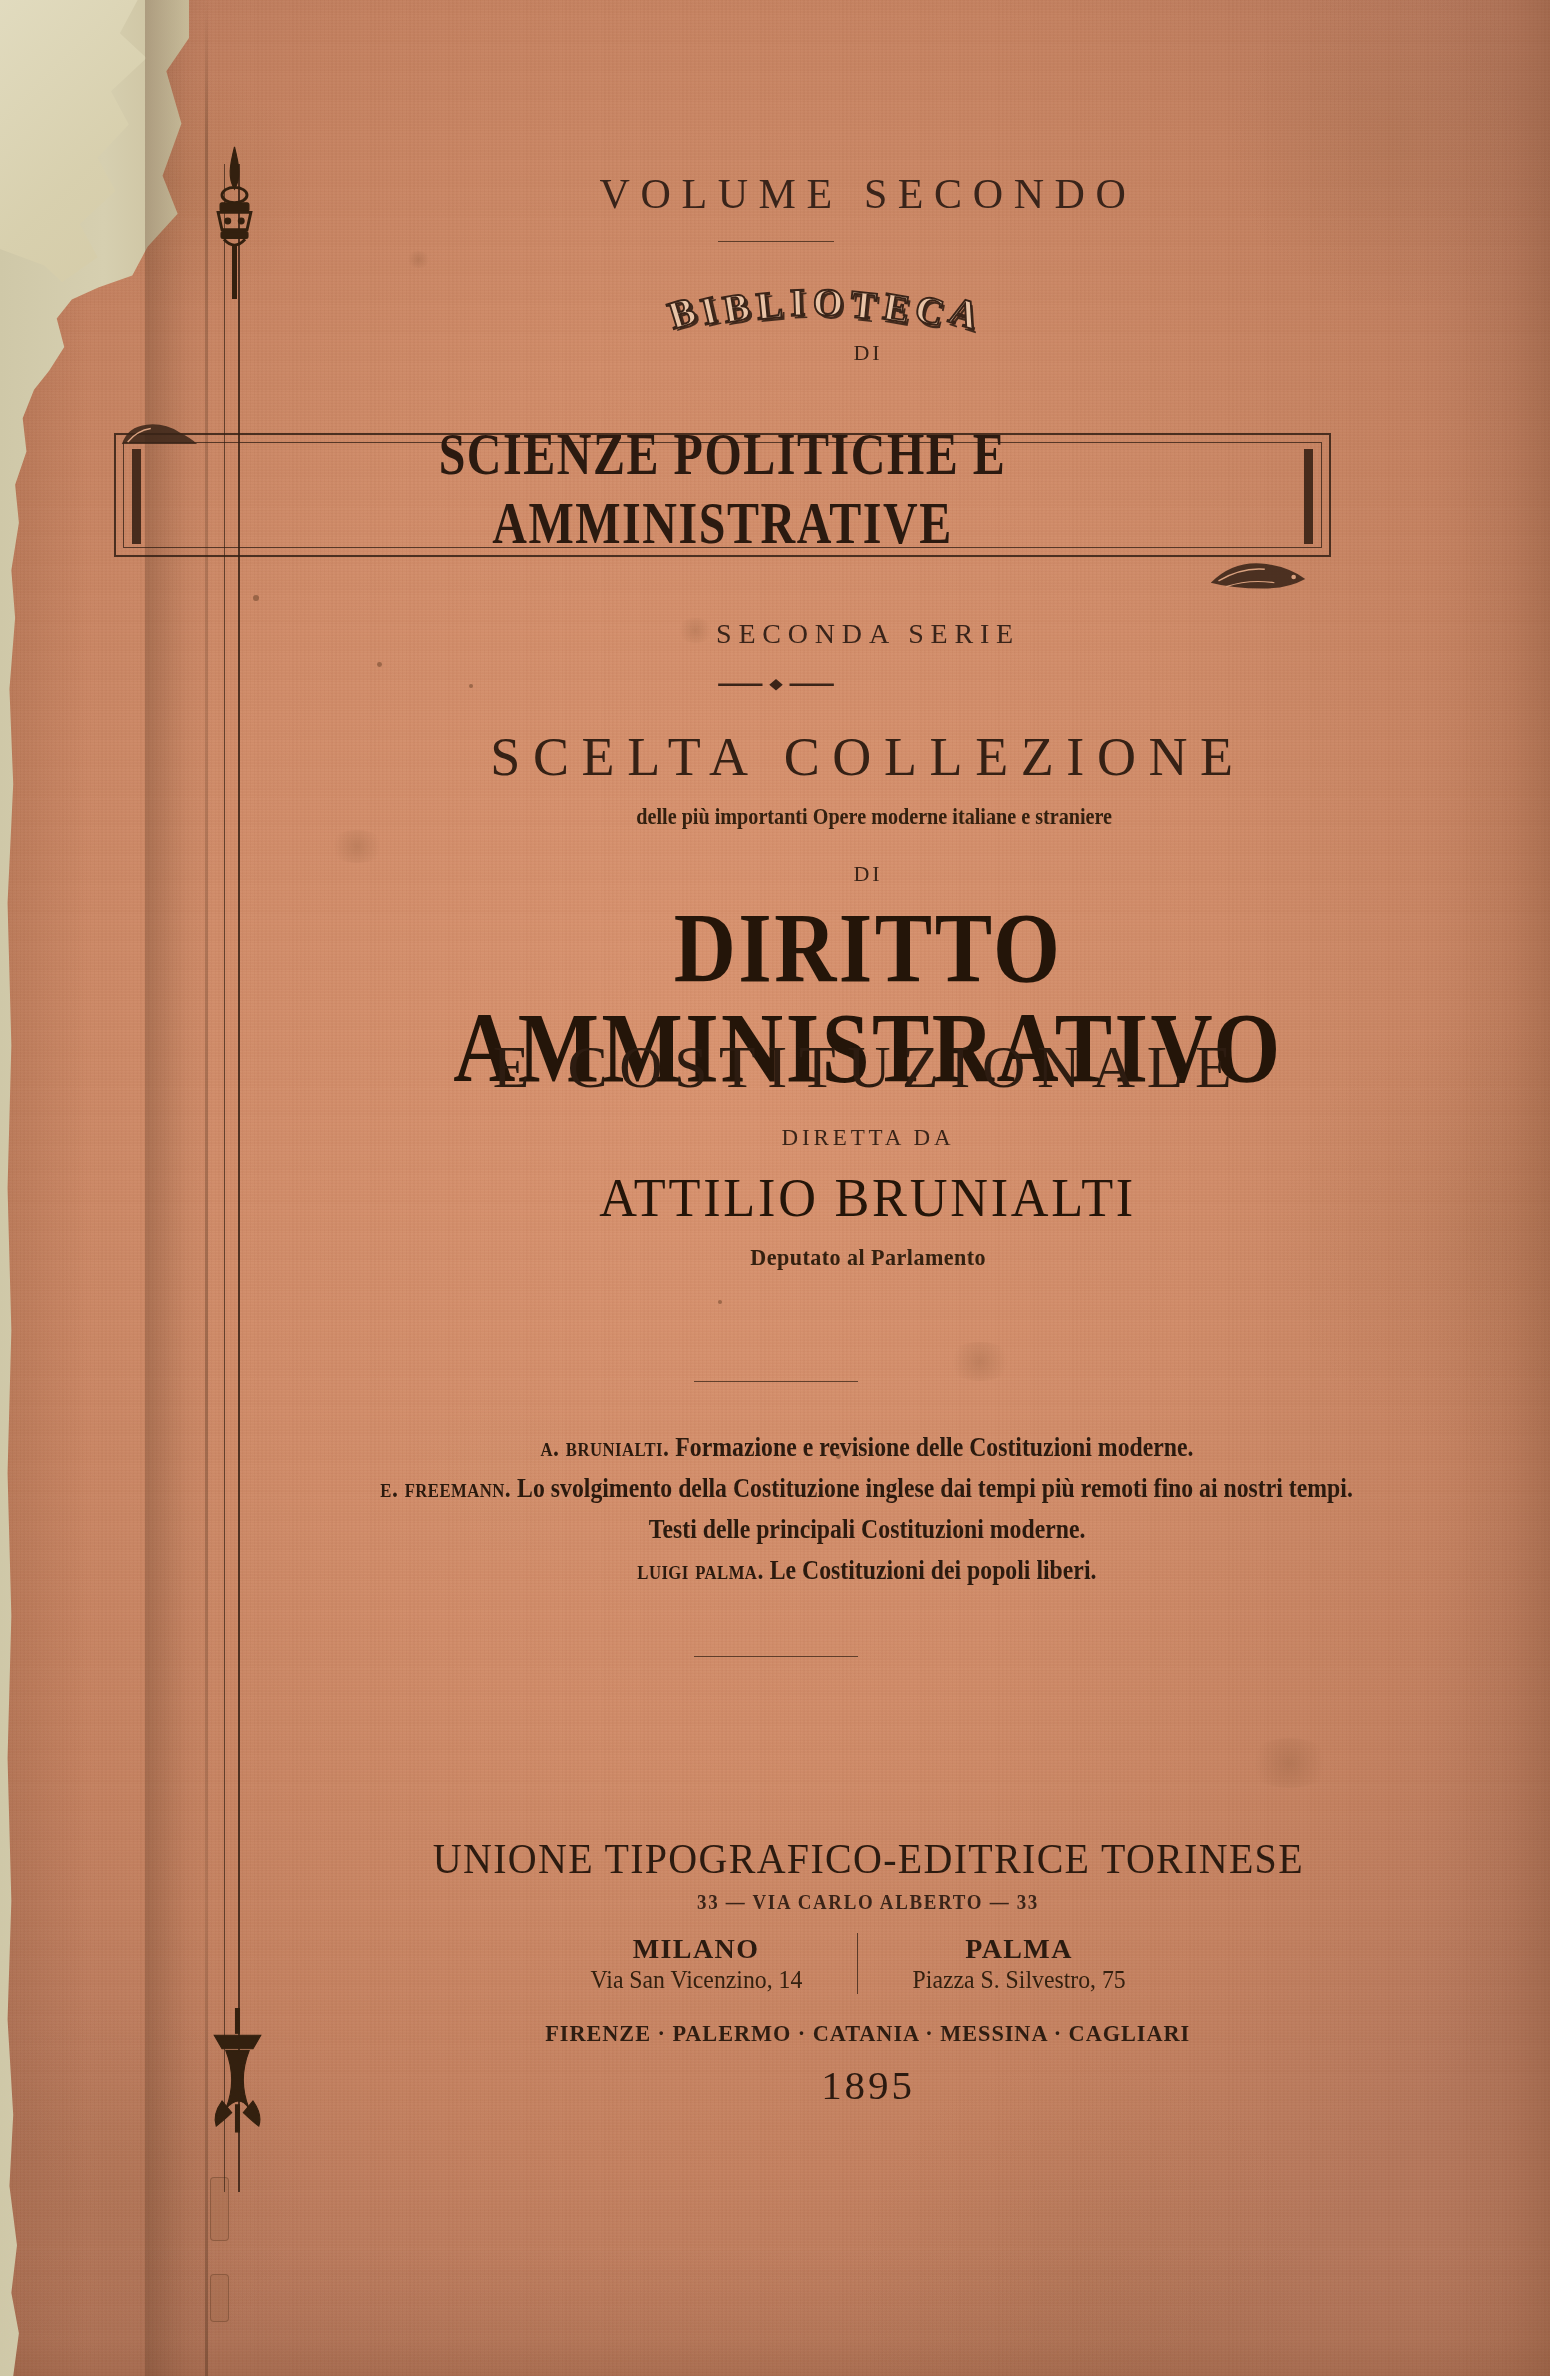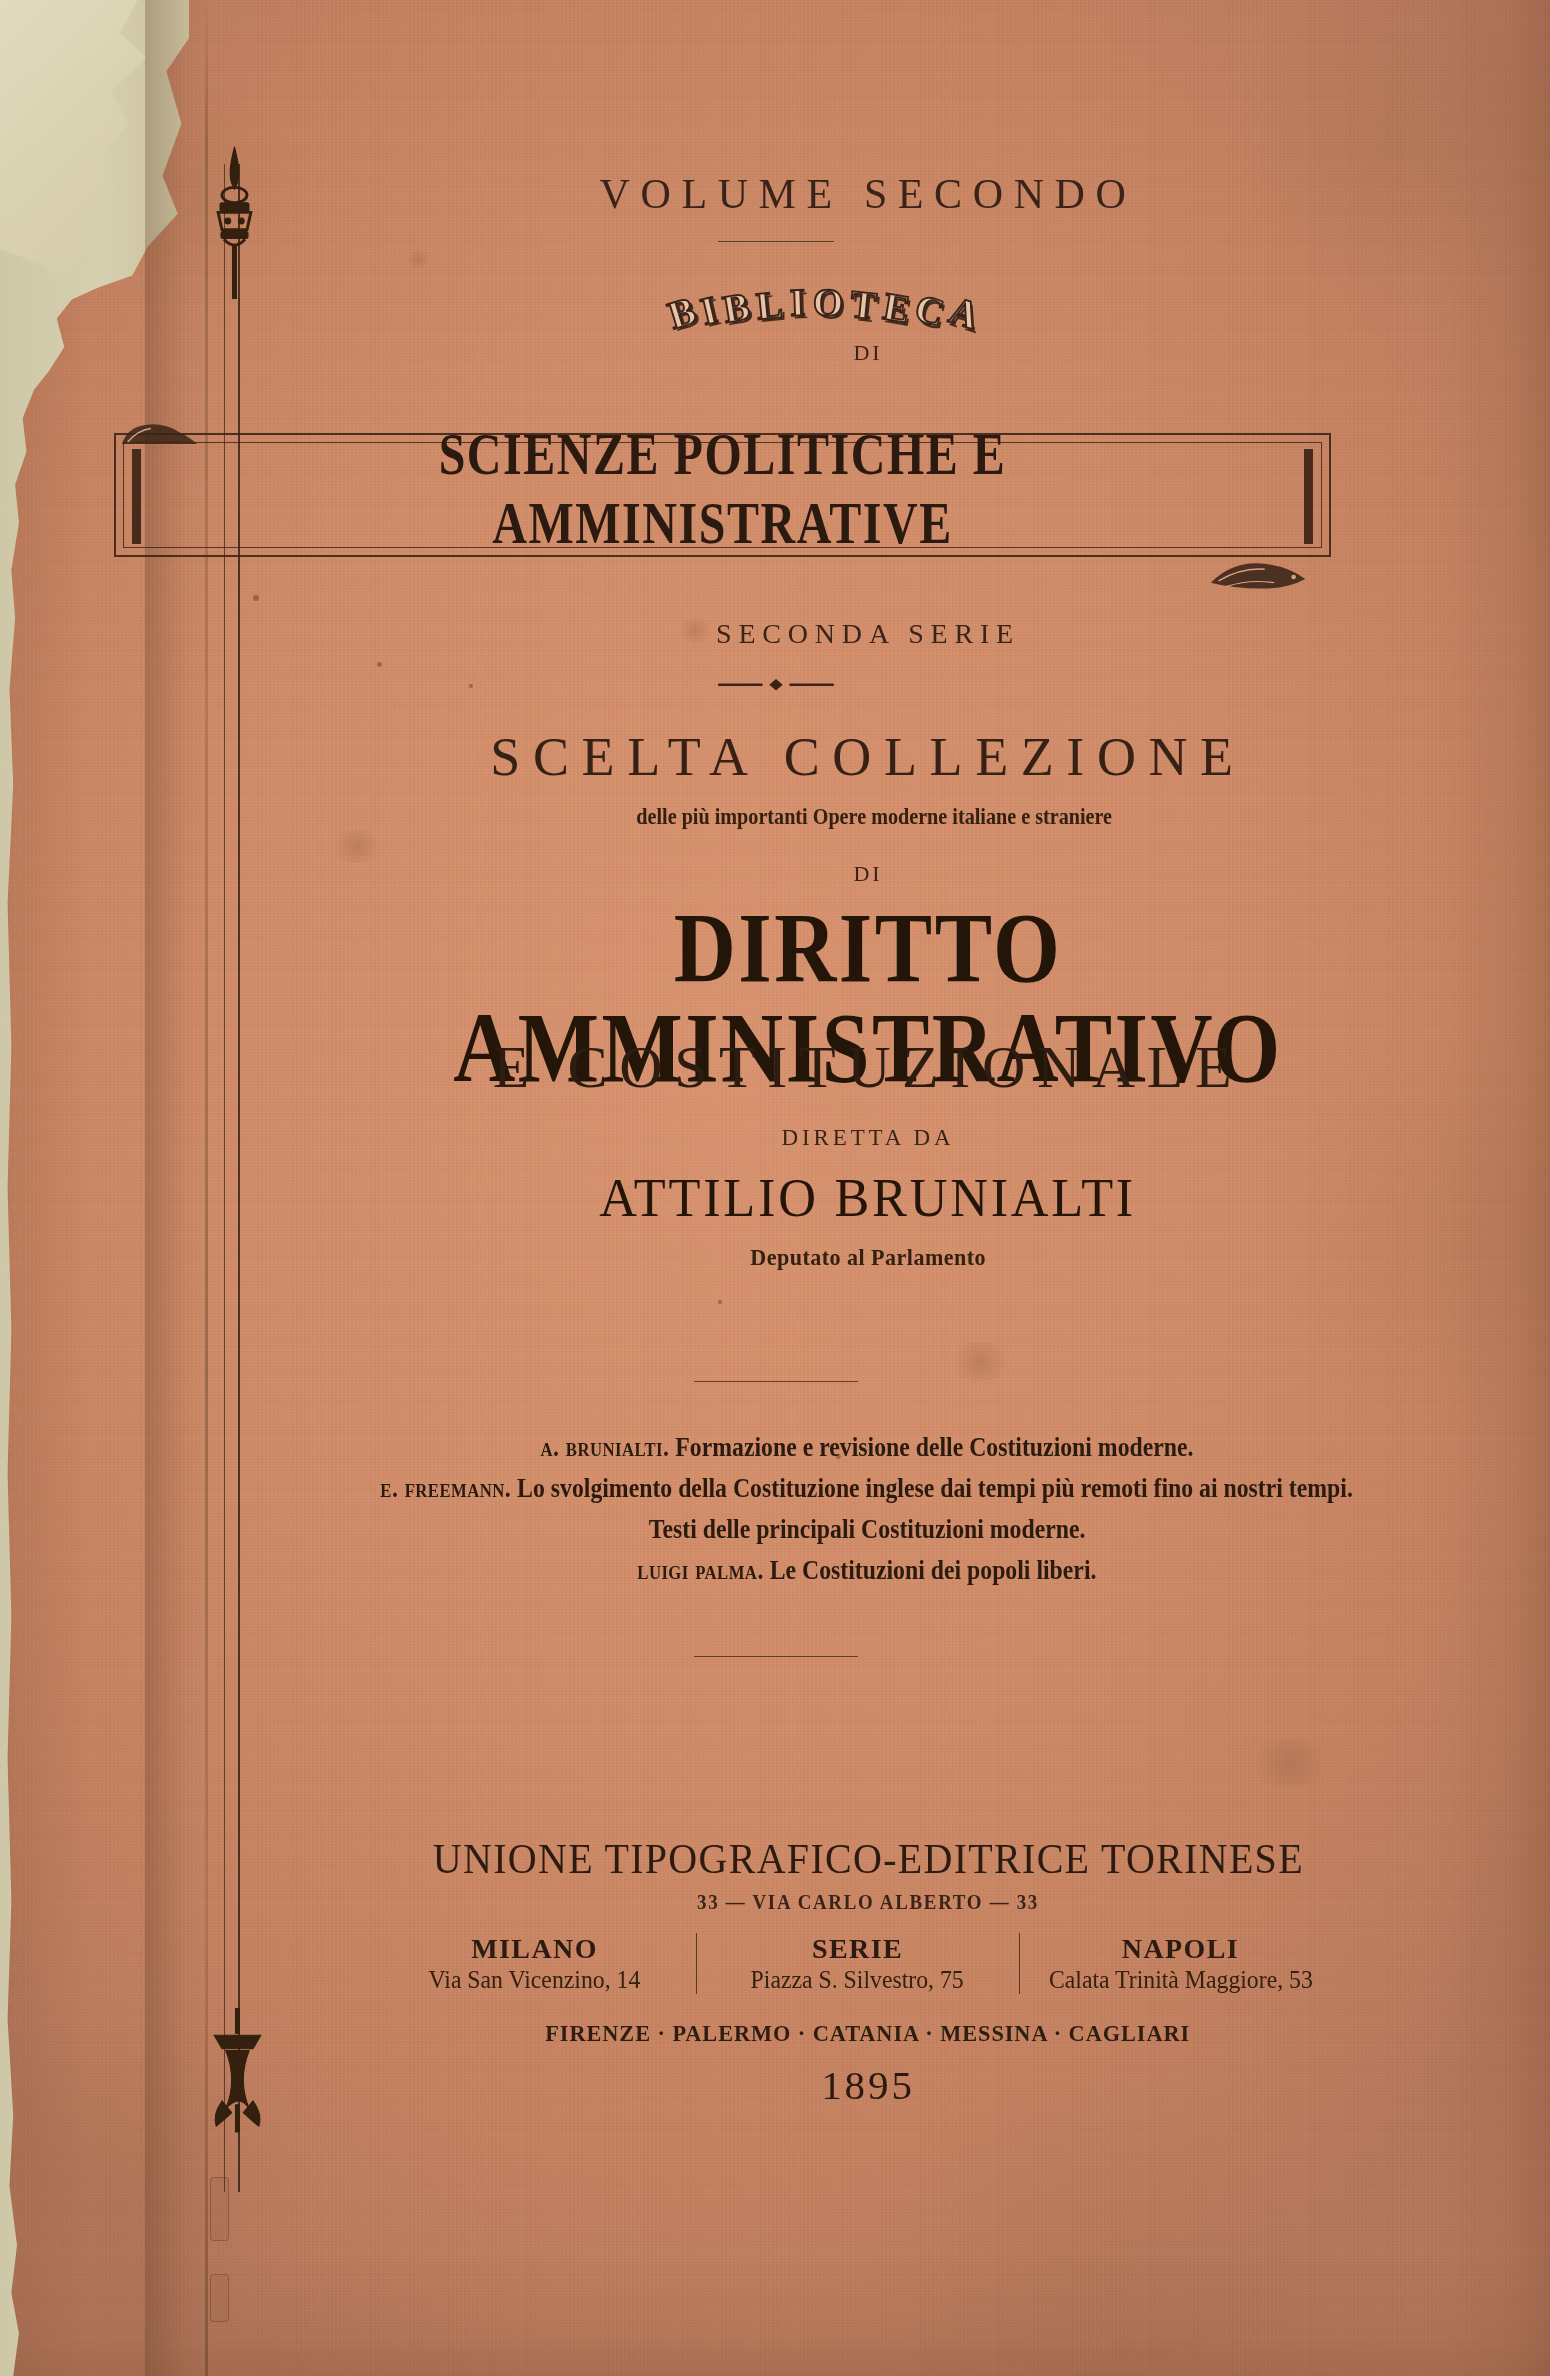--- a/index.html
+++ b/index.html
@@ -534,26 +534,22 @@
 
   <div class="ctr publisher"><span>UNIONE TIPOGRAFICO-EDITRICE TORINESE</span></div>
   <div class="ctr publisher-addr"><span>33 — VIA CARLO ALBERTO — 33</span></div>
 
   <div class="cities" id="cities-host">
       <div class="city">
         <div class="city-name">MILANO</div>
         <div class="city-addr"><span>Via San Vicenzino, 14</span></div>
       </div>
       <div class="city">
-        <div class="city-name">SERIE</div>
+        <div class="city-name">PALMA</div>
         <div class="city-addr"><span>Piazza S. Silvestro, 75</span></div>
       </div>
-      <div class="city">
-        <div class="city-name">NAPOLI</div>
-        <div class="city-addr"><span>Calata Trinità Maggiore, 53</span></div>
-      </div>
     </div>
 
   <div class="ctr branch-line"><span>FIRENZE · PALERMO · CATANIA · MESSINA · CAGLIARI</span></div>
   <div class="ctr year">1895</div>
 
 </div>
 
 
 </body></html>

